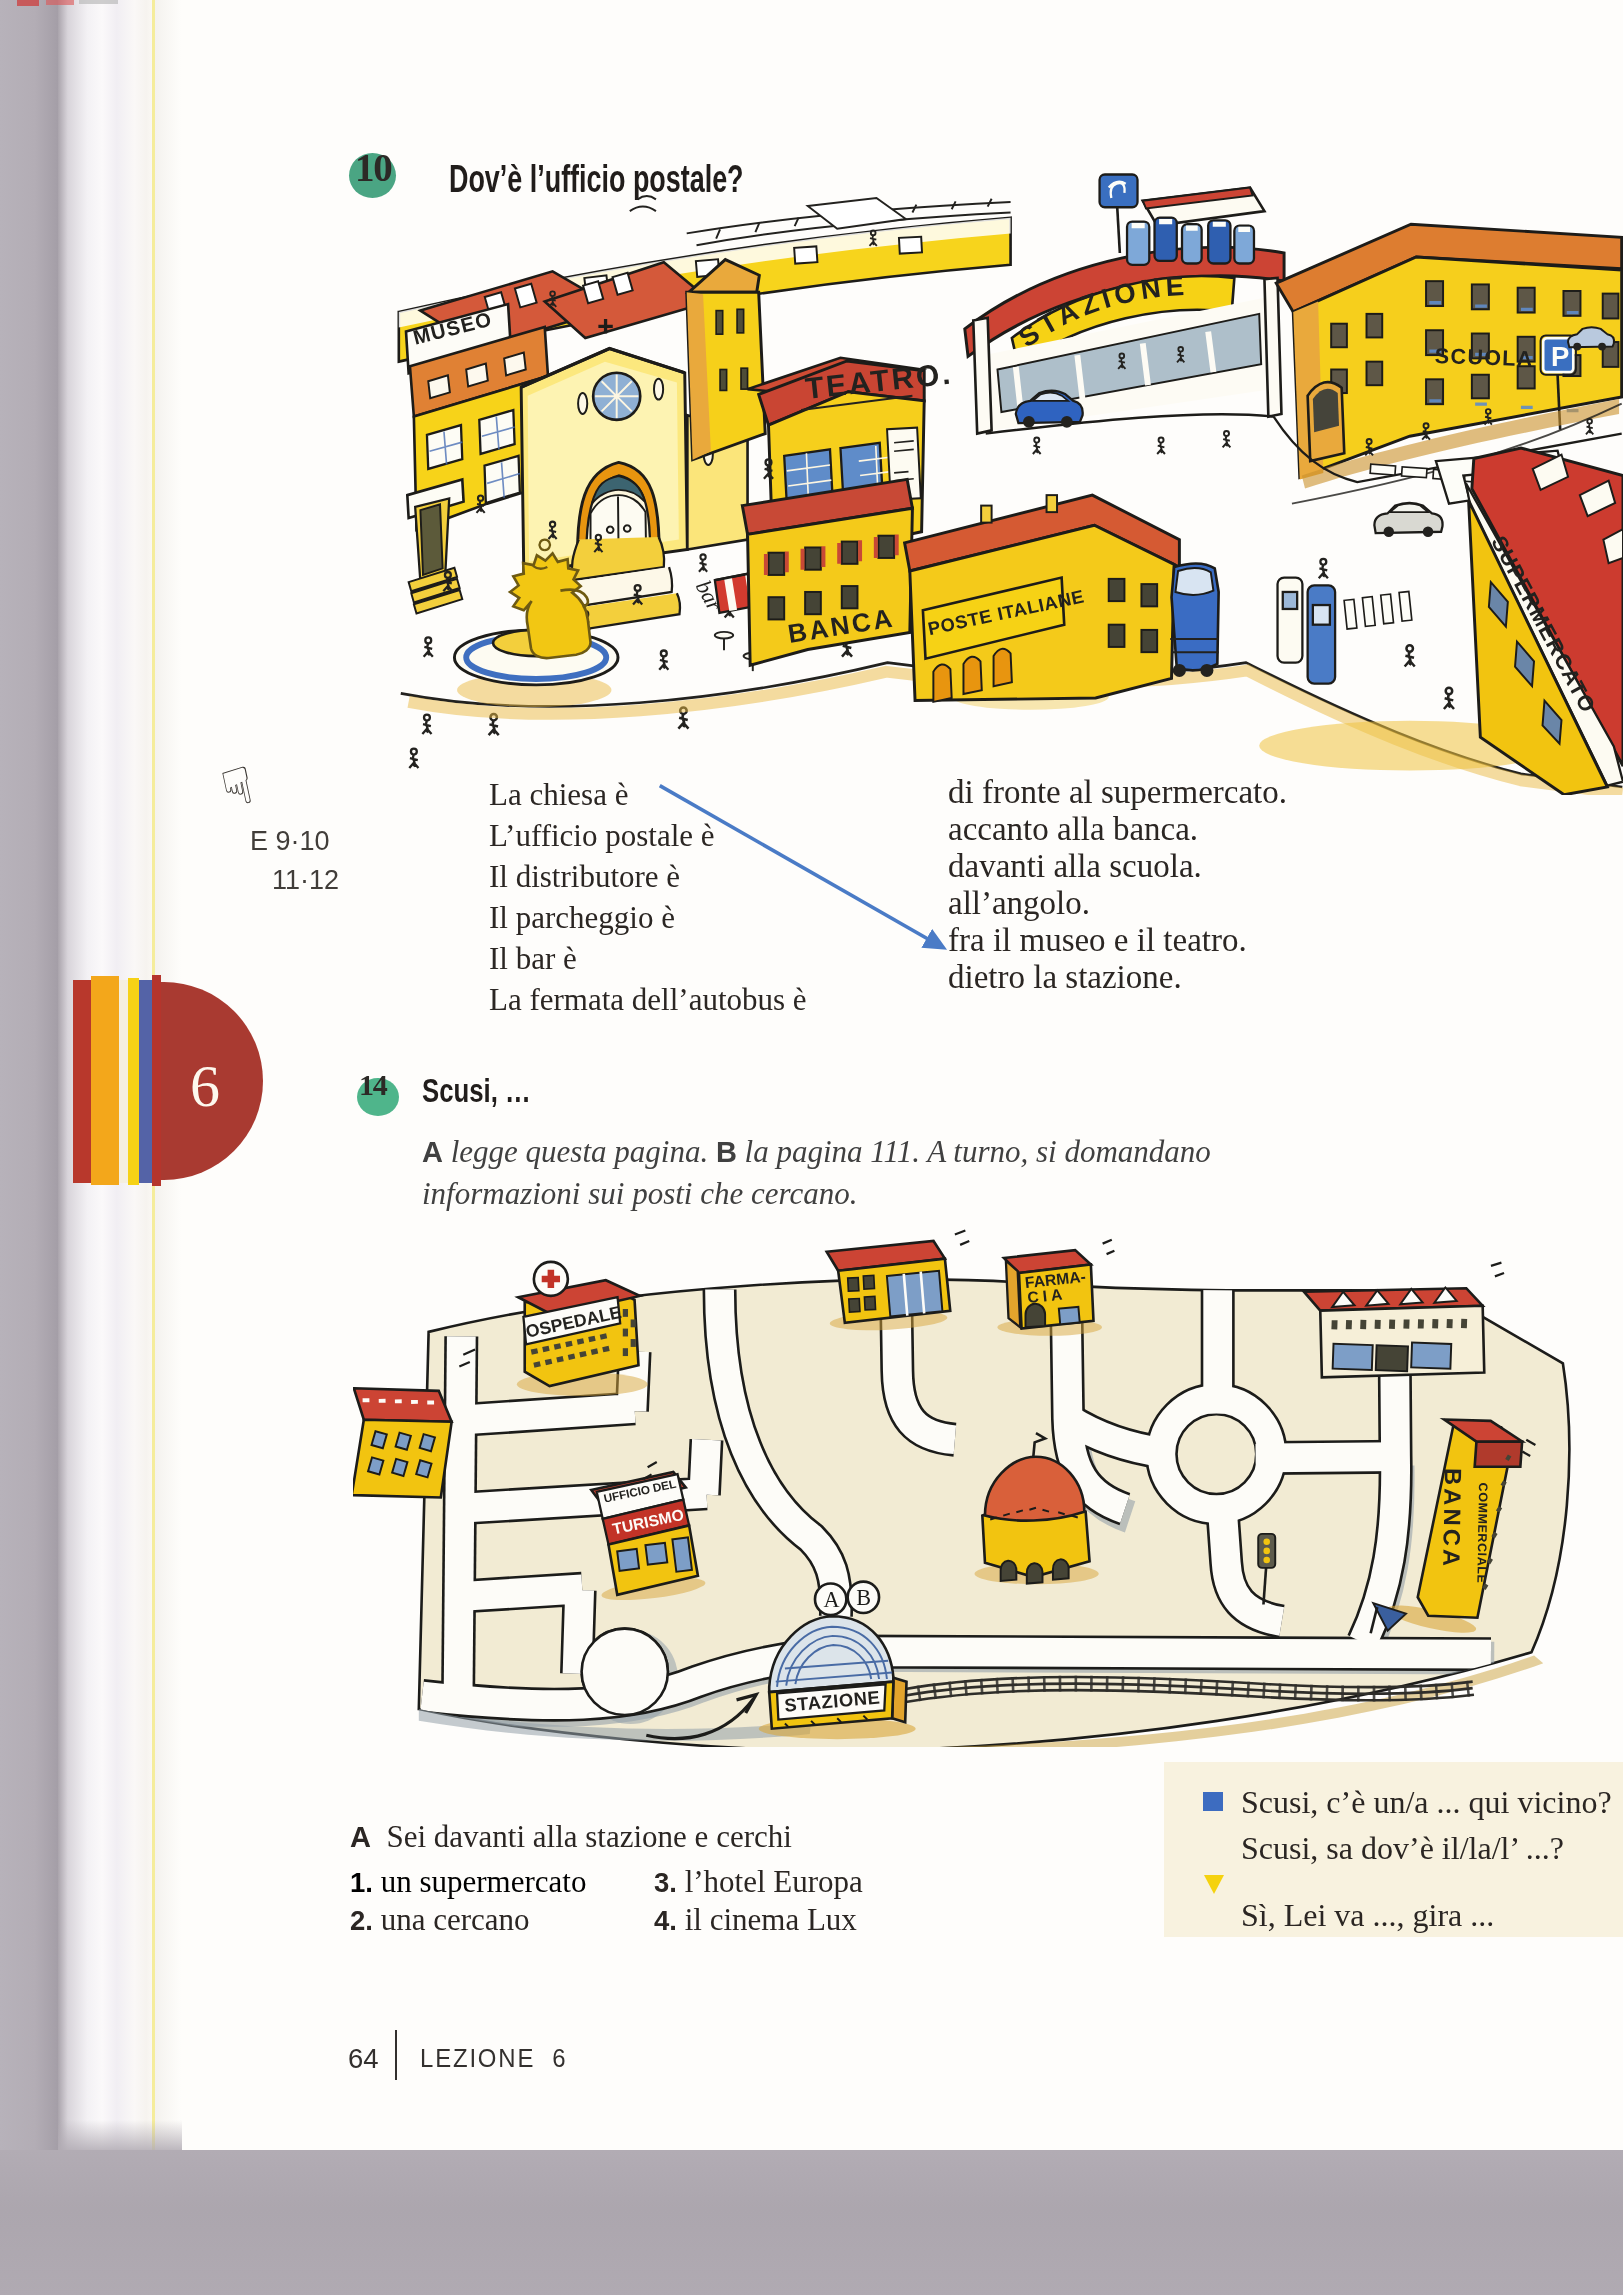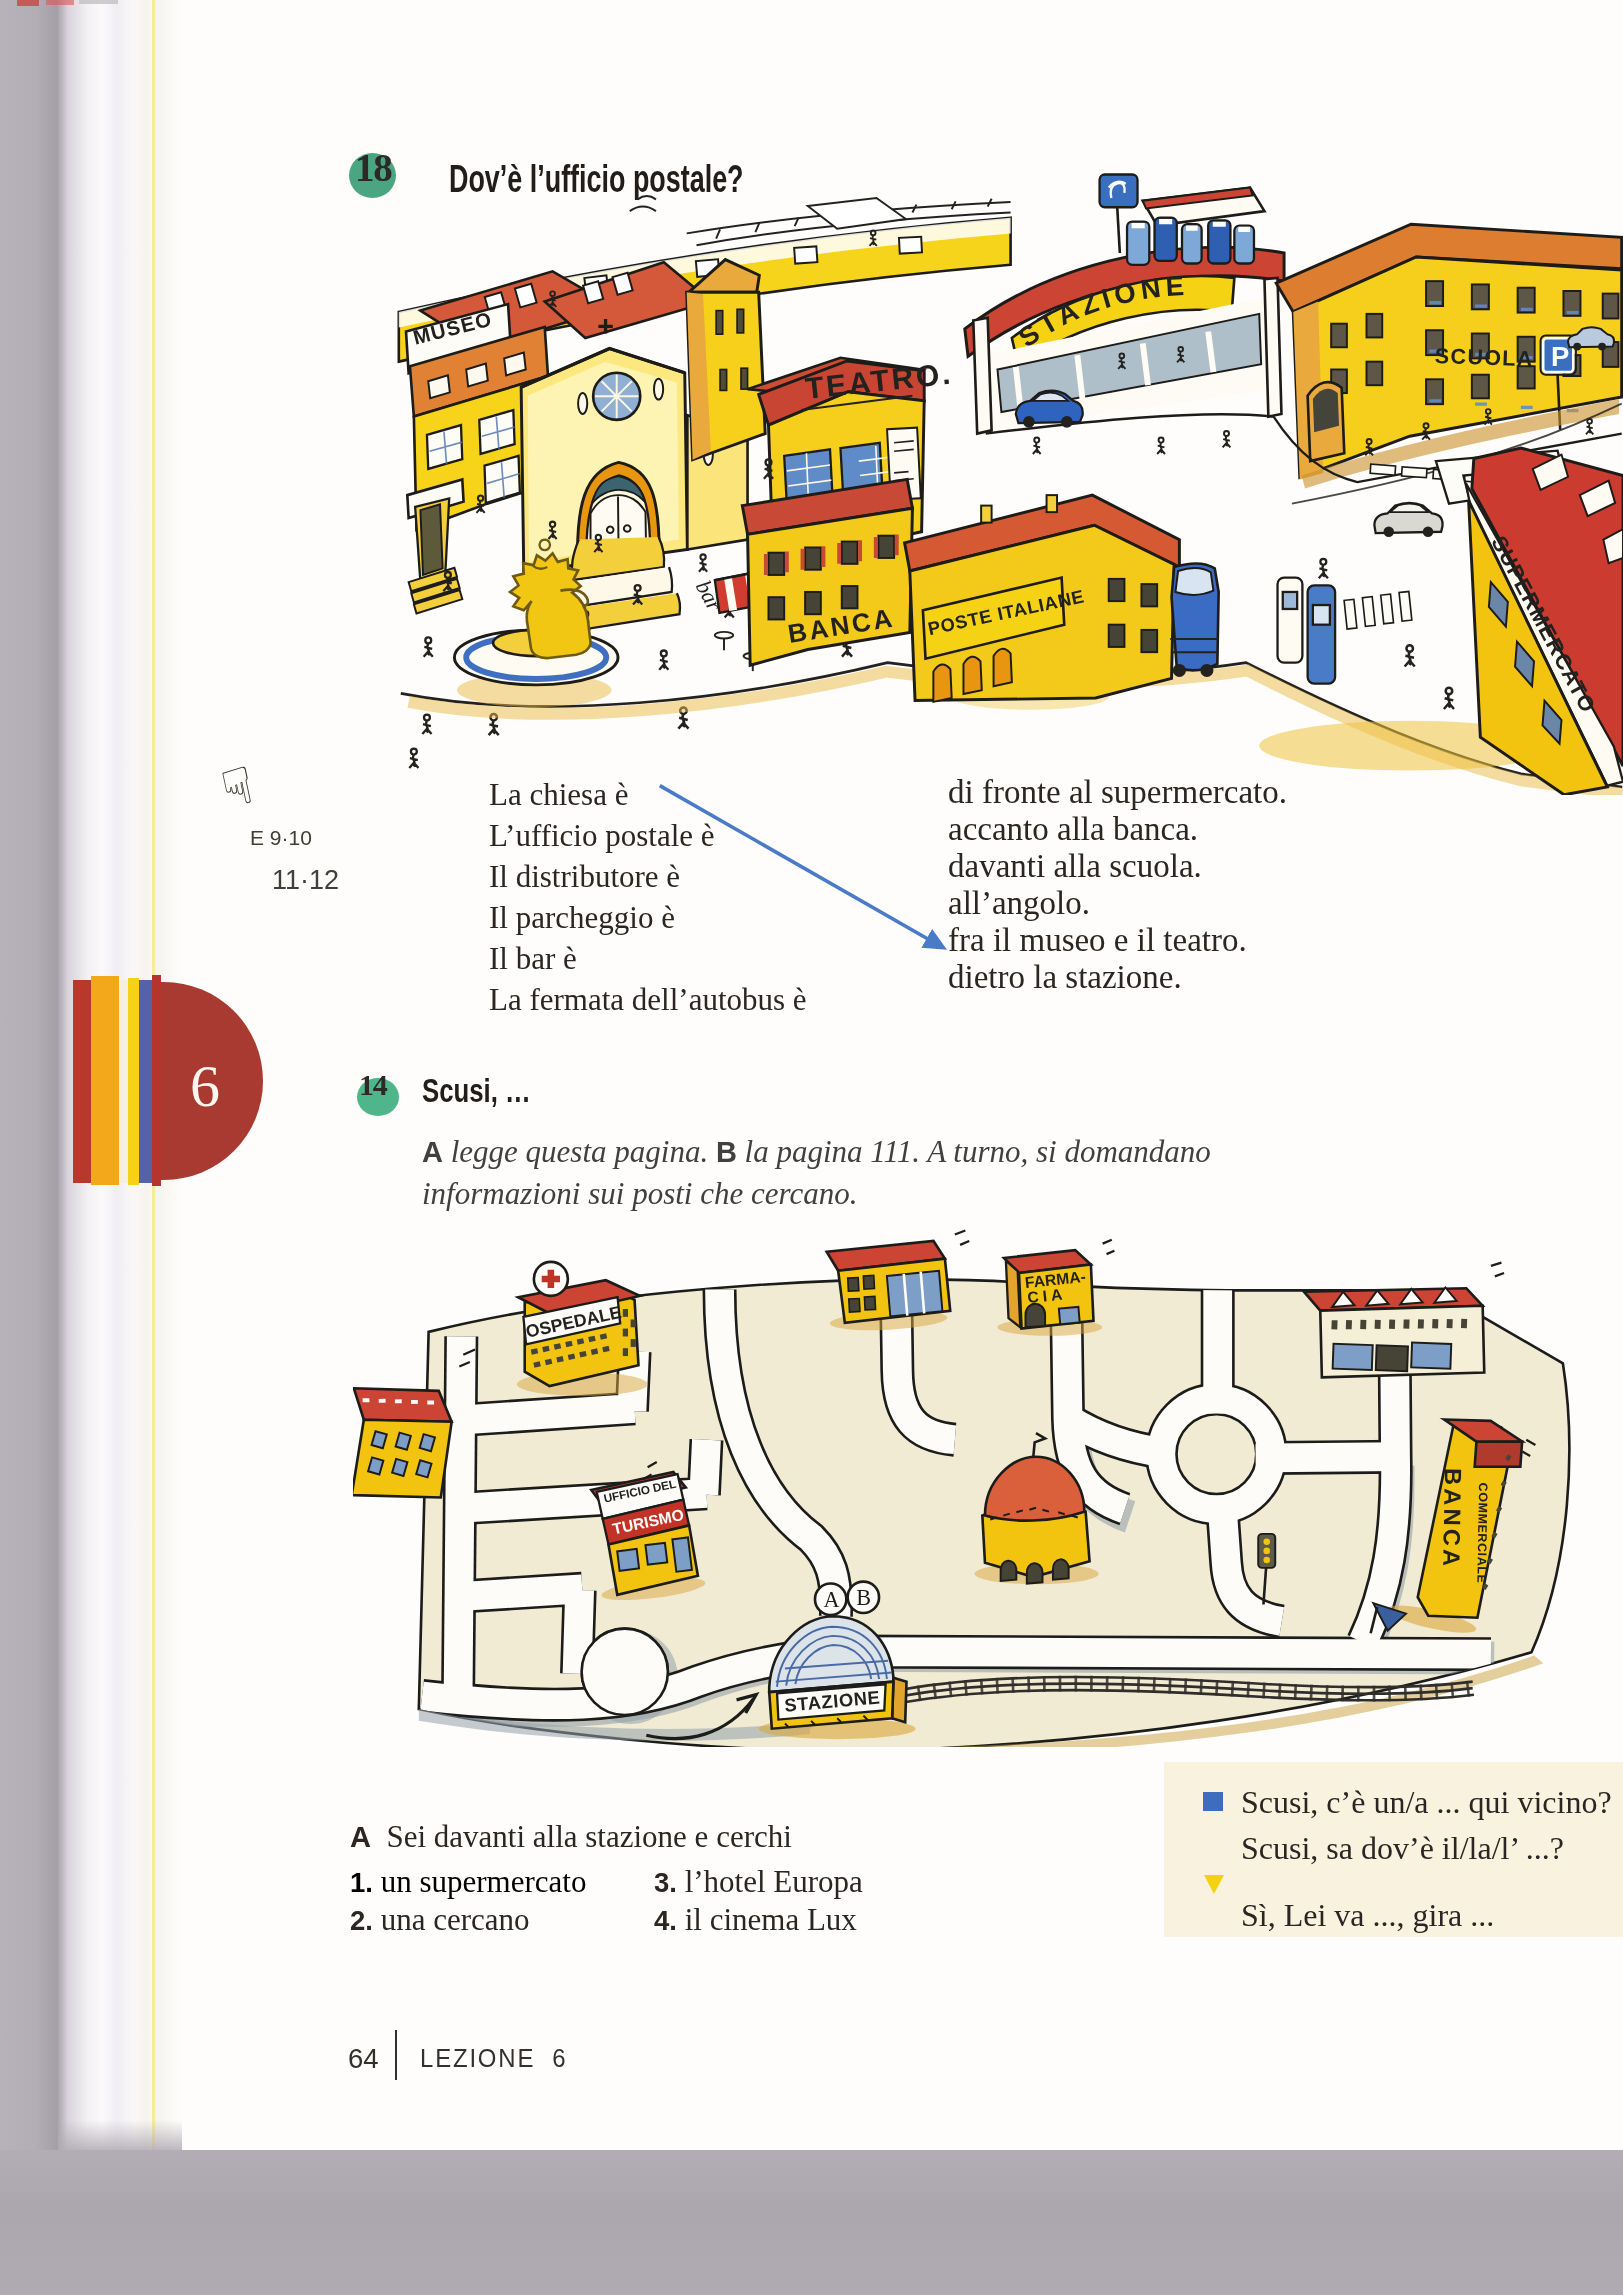--- a/index.html
+++ b/index.html
@@ -18,21 +18,21 @@
 <div class="abs" style="left:155px;top:0;width:26px;height:2153px;background:linear-gradient(90deg,#f4f2ee,#fefdfb);"></div>
 
 <div class="abs" style="left:0;top:2150px;width:1623px;height:146px;background:linear-gradient(180deg,#b2acb4 0%,#aca6ae 40%,#b0aab2 100%);"></div>
 <div class="abs" style="left:58px;top:2120px;width:124px;height:30px;background:linear-gradient(180deg,rgba(178,172,180,0),rgba(178,172,180,.85));"></div>
 
 <div class="abs" style="left:17px;top:0;width:22px;height:5.9px;background:#c44;opacity:.8;"></div>
 <div class="abs" style="left:46px;top:0;width:27.5px;height:4.6px;background:#d55;opacity:.6;"></div>
 <div class="abs" style="left:79px;top:0;width:39px;height:3.9px;background:#bbb;opacity:.7;"></div>
 
 <div class="abs" style="left:349px;top:153px;width:47px;height:45px;border-radius:50%;background:#4aa583;"></div>
-<div class="abs serif" style="left:355px;top:145px;font-size:39px;font-weight:bold;color:#2c2926;letter-spacing:-1.3px;">18</div>
+<div class="abs serif" style="left:355px;top:145px;font-size:39px;font-weight:bold;color:#2c2926;letter-spacing:-1.3px;">10</div>
 <div class="abs sans" style="left:449px;top:157px;font-size:39px;font-weight:bold;color:#211d1b;letter-spacing:0;transform:scaleX(.69);transform-origin:left top;white-space:nowrap;">Dov’è l’ufficio postale?</div>
 
 <svg class="abs" style="left:389px;top:173px;" width="1234" height="622" viewBox="0 0 1886 950">
 <defs>
 <g id="fig" fill="none" stroke="#23221f" stroke-width="3.5">
   <circle cx="0" cy="-26" r="4.5"></circle>
   <path d="M0,-21 C-5,-14 5,-11 0,-3 M-7,-1 L0,-9 L7,-1 M-6,-16 L6,-13"></path>
 </g>
 </defs>
 
@@ -367,21 +367,21 @@
 </g>
 
 <g transform="translate(1798,232)">
  <path d="M4,26 q0,-10 14,-12 l8,-8 q14,-5 28,0 l10,8 q12,2 10,14 l-2,5 -66,1 z" fill="#b9c9de" stroke="#1d1c19" stroke-width="3"></path>
  <circle cx="18" cy="33" r="6" fill="#23221f"></circle>
       <circle cx="56" cy="33" r="6" fill="#23221f"></circle>
 </g>
 </svg>
 
 <div class="abs sans" style="left:222px;top:758px;font-size:51px;color:#3a3632;transform:rotate(-12deg);">☟</div>
-<div class="abs sans" style="left:250px;top:826px;font-size:21px;color:#413d39;">E 9·10</div>
+<div class="abs sans" style="left:250px;top:826px;font-size:27px;color:#413d39;">E 9·10</div>
 <div class="abs sans" style="left:272px;top:865px;font-size:27px;color:#413d39;text-align:right;">11·12</div>
 
 <div class="abs serif" style="left:489px;top:774px;font-size:31px;line-height:41px;color:#2b2623;">
 La chiesa è<br>
 L’ufficio postale è<br>
 Il distributore è<br>
 Il parcheggio è<br>
 Il bar è<br>
 La fermata dell’autobus è
 </div>

